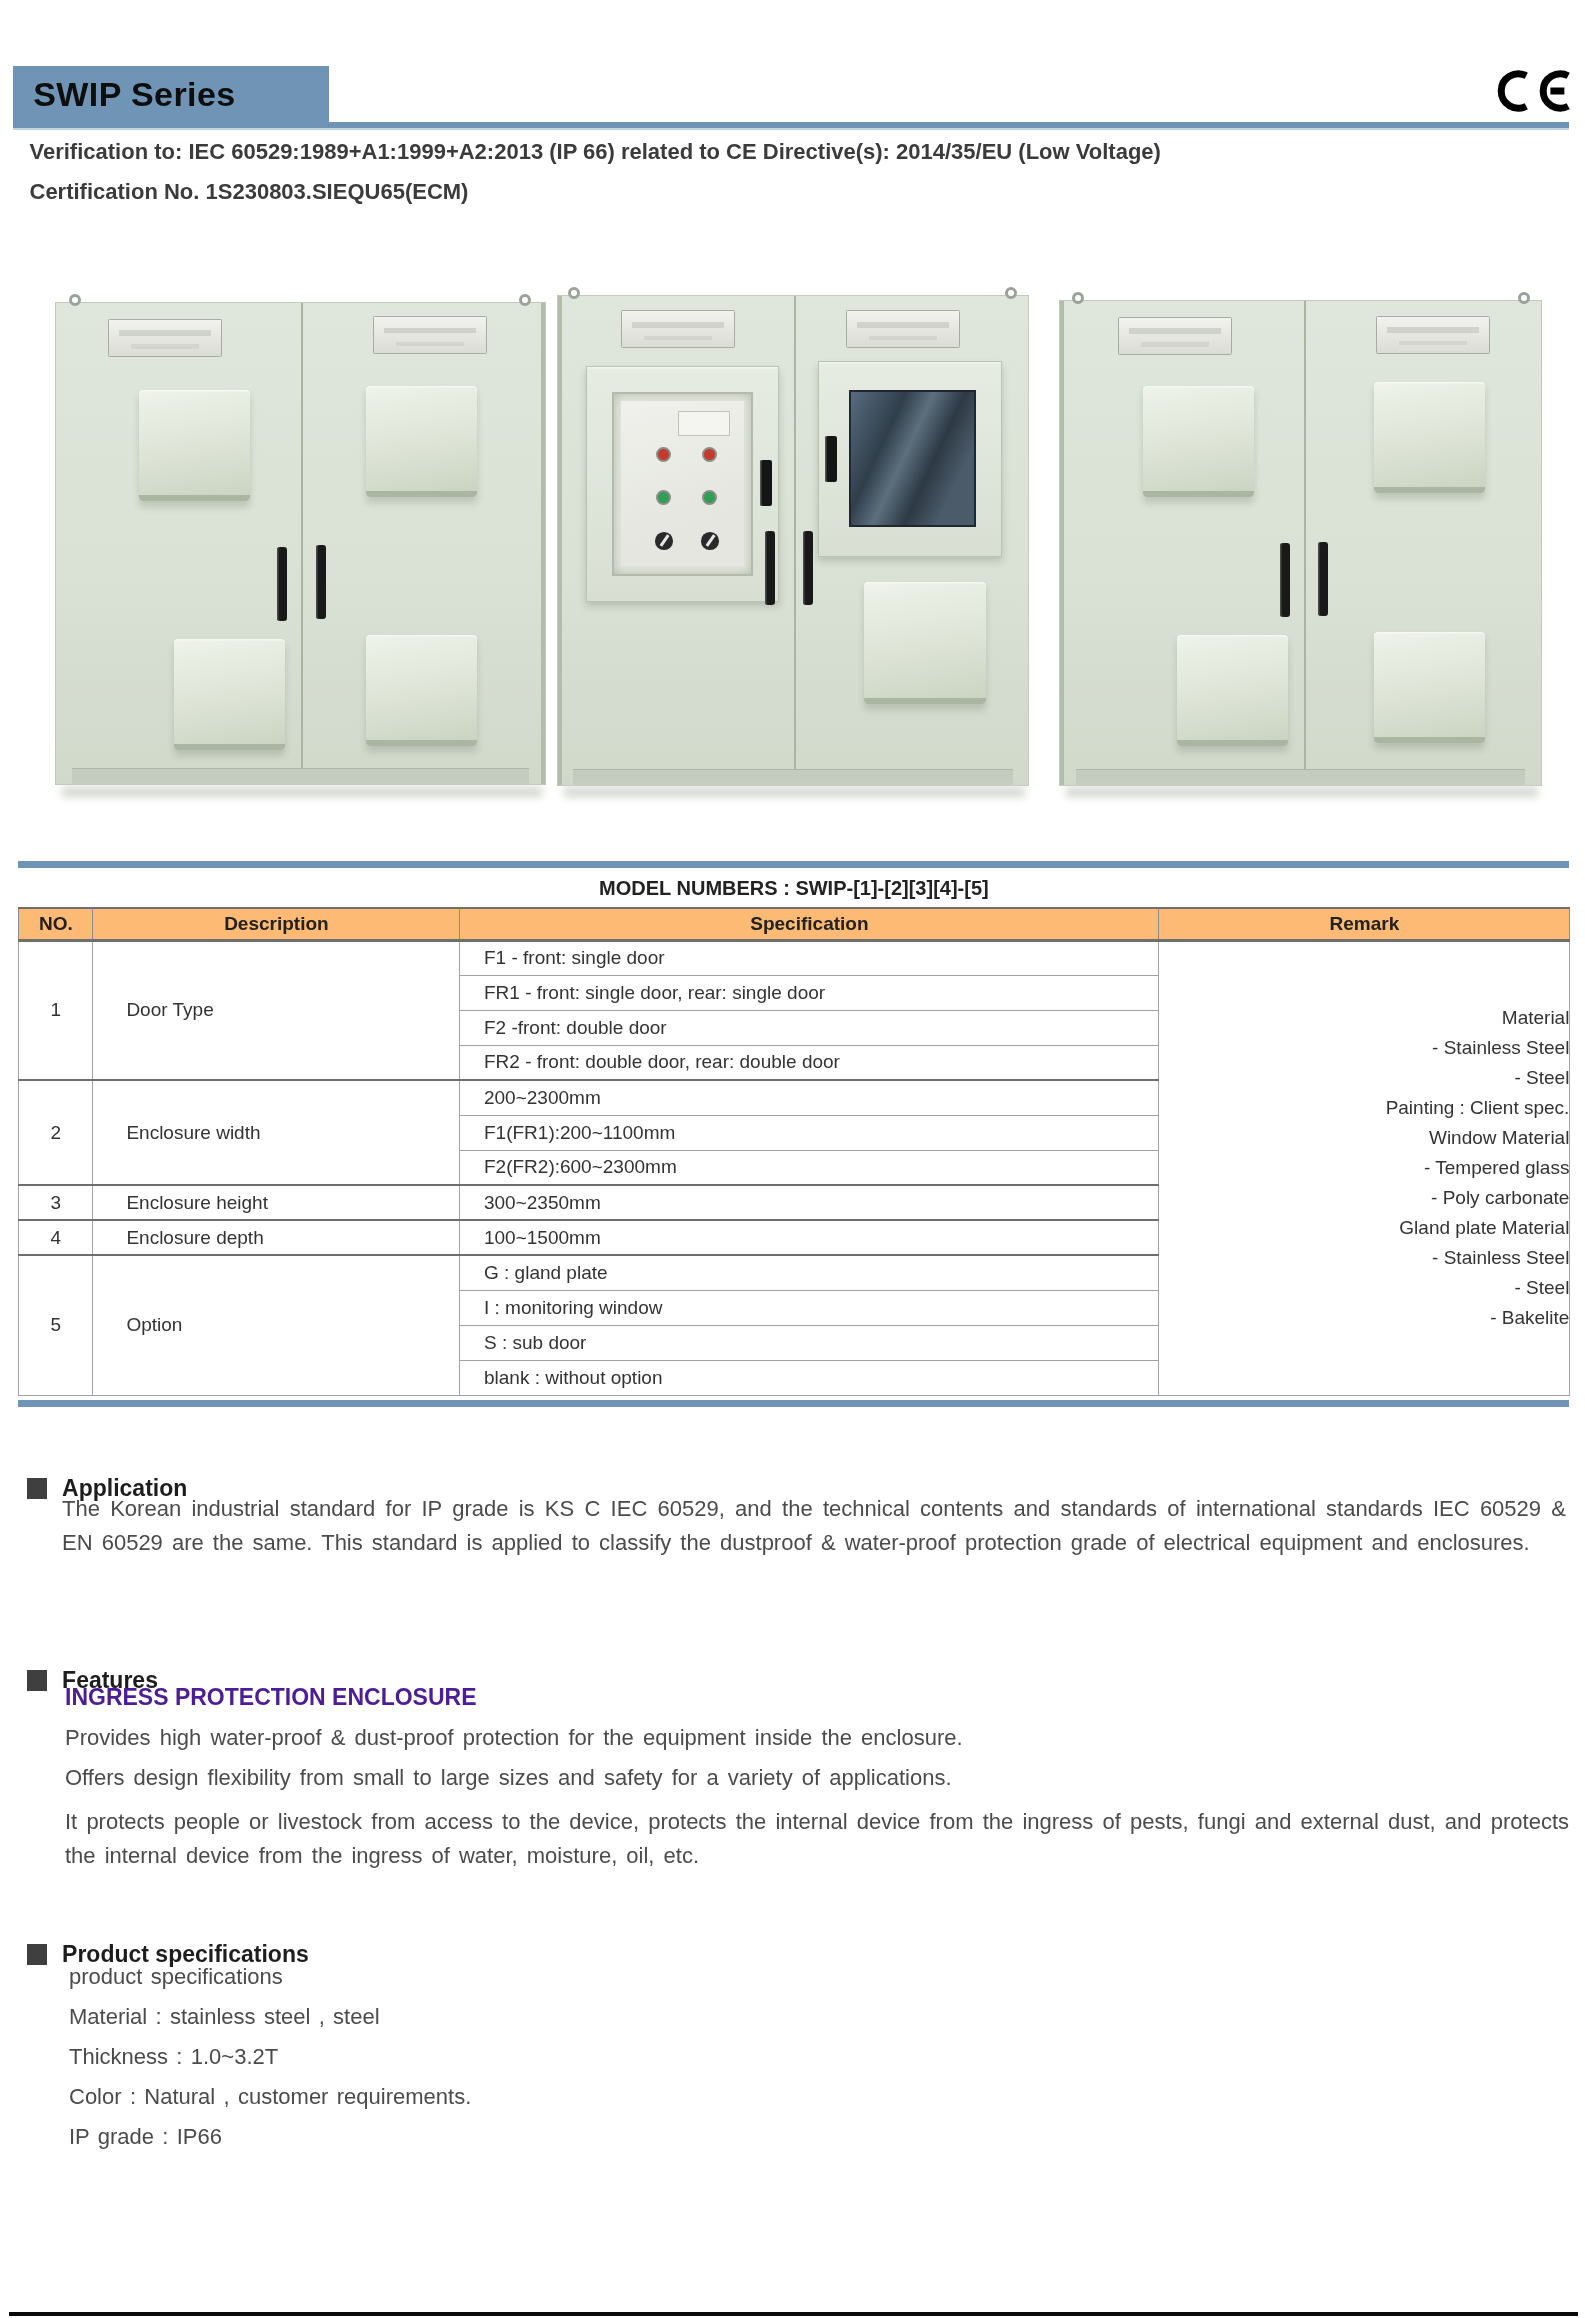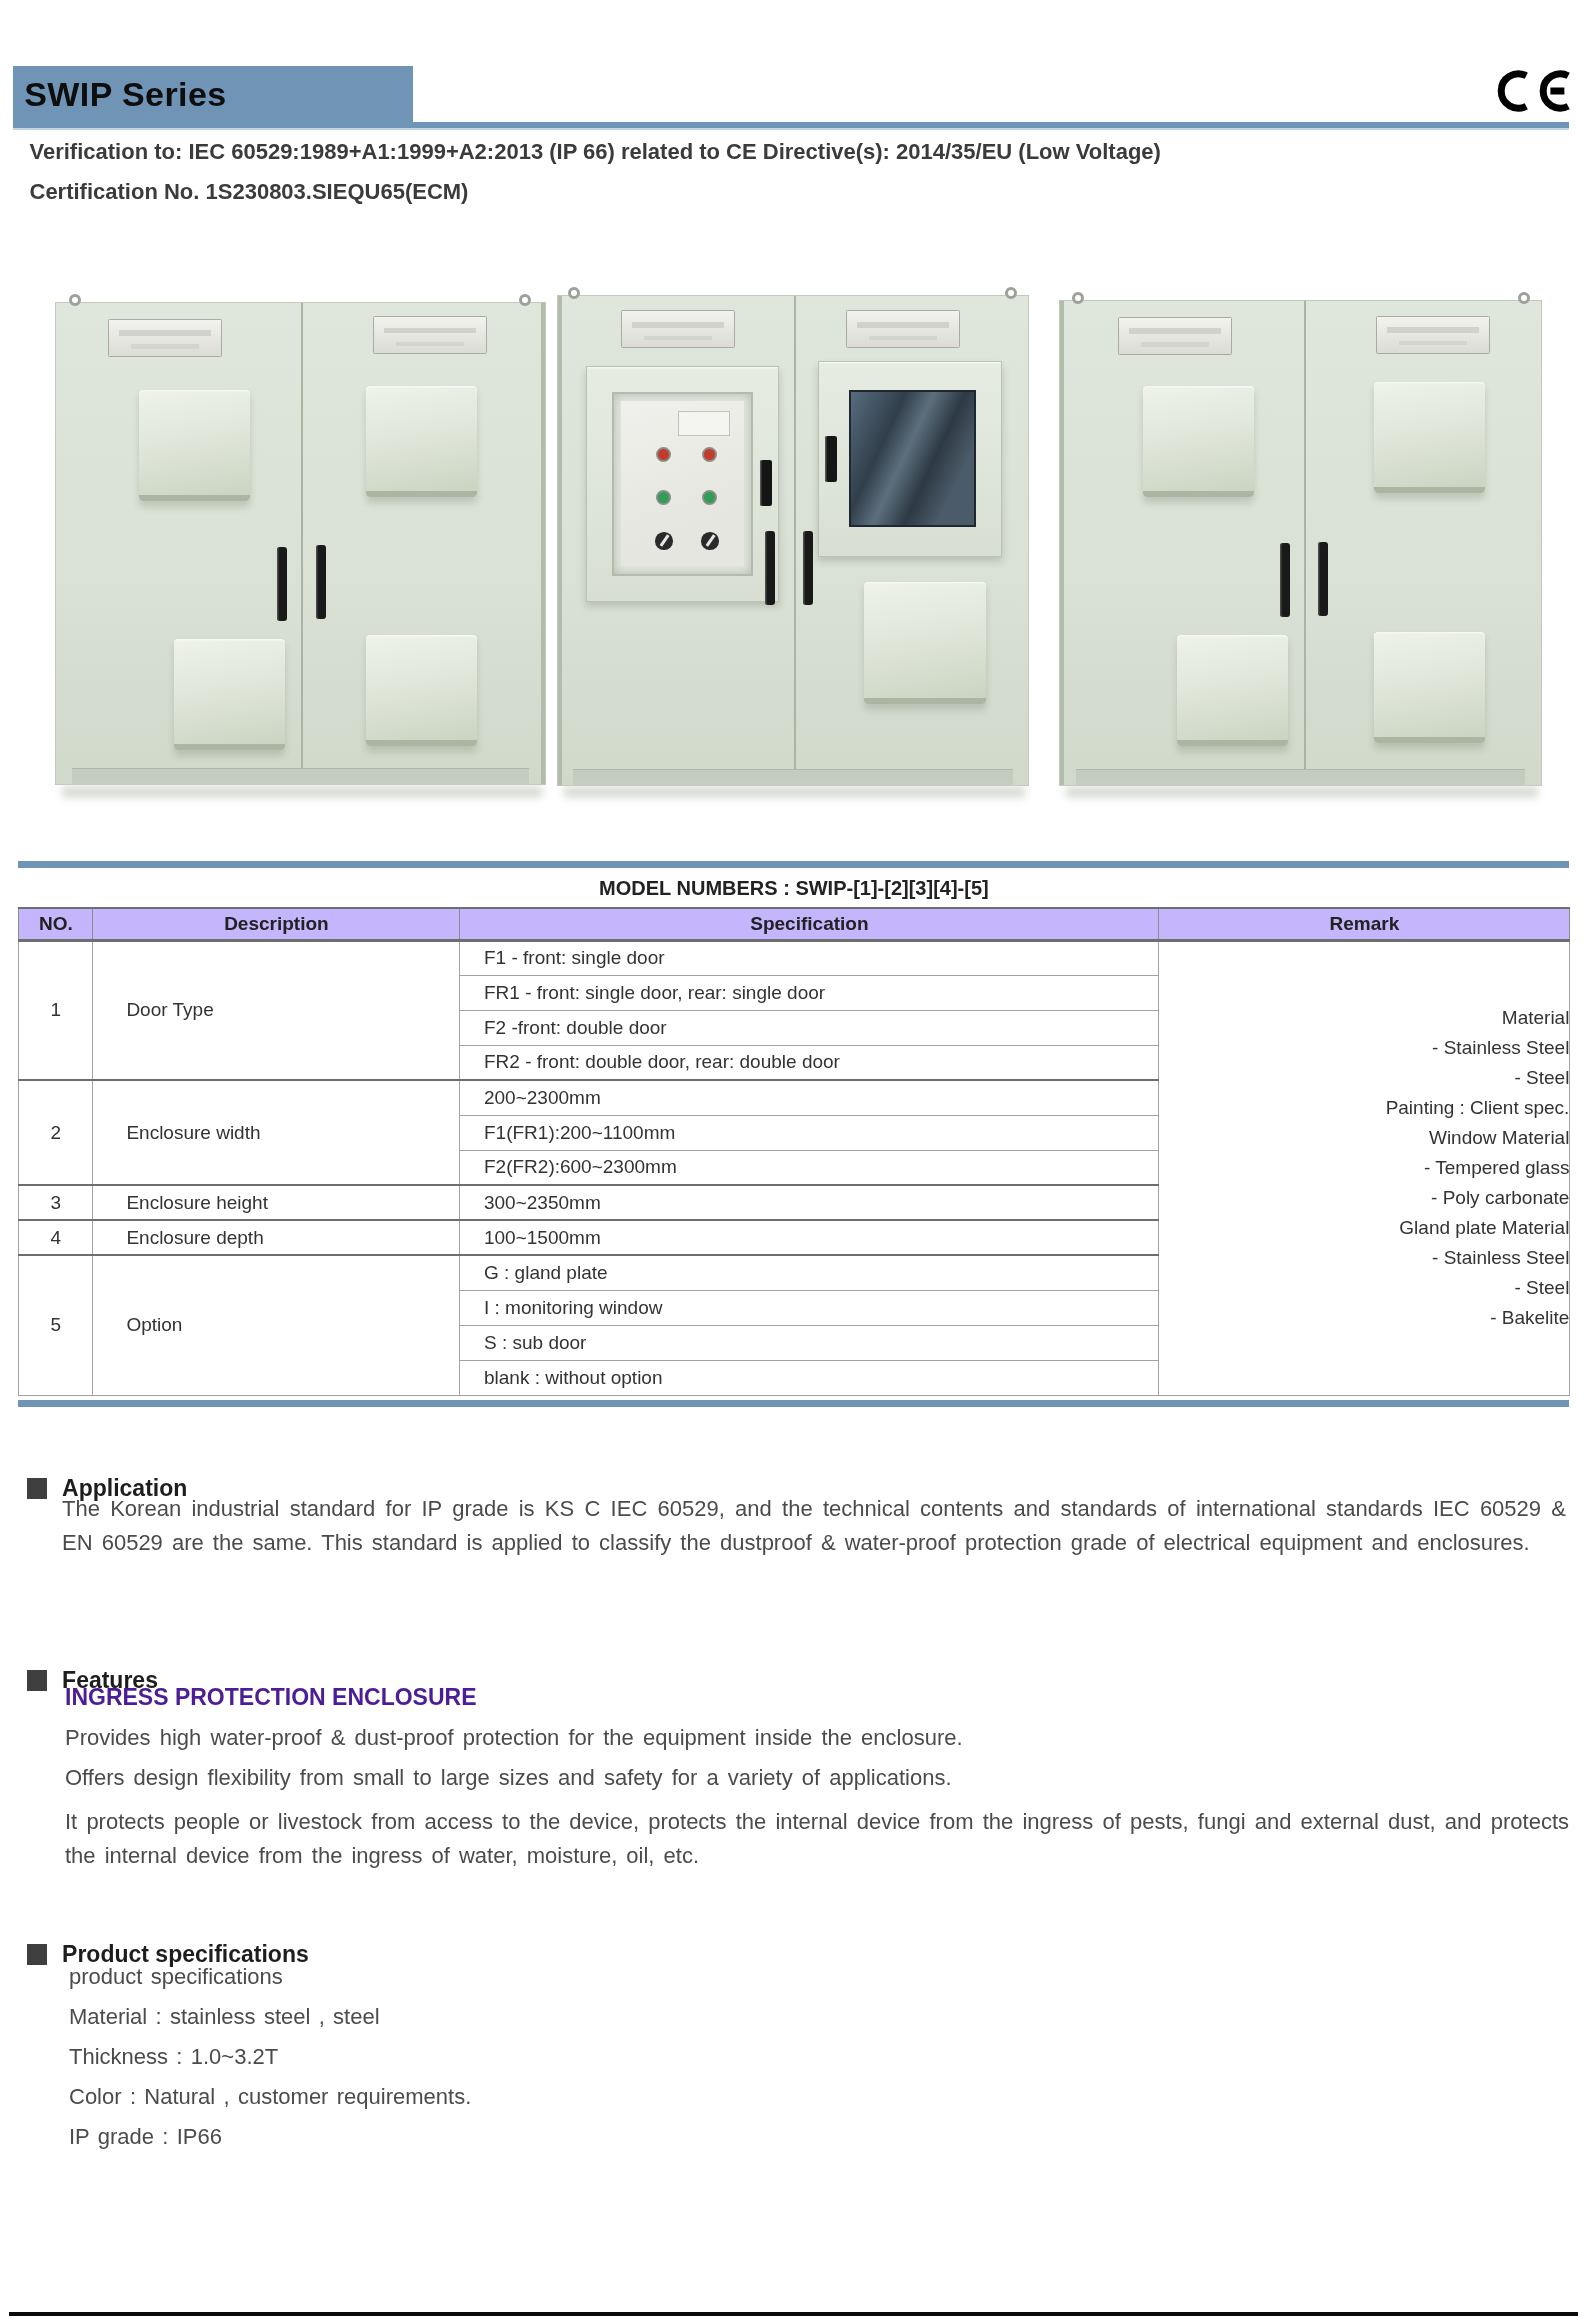--- a/index.html
+++ b/index.html
@@ -1,22 +1,22 @@
 <!DOCTYPE html>
 <html style="font-size:11.8px"><head>
 <meta charset="utf-8">
 <style>
   * { margin:0; padding:0; box-sizing:border-box; }
   html,body { background:#ffffff; }
   body { font-family:"Liberation Sans", sans-serif; }
   .page { position:relative; width:1586px; height:2319px; background:#fff; overflow:hidden; }
 
   
-  .title-box { position:absolute; left:13.3px; top:66px; width:400px; height:56px;
-    background:#6f94b6; display:flex; align-items:center; padding-left:11px; }
+  .title-box { position:absolute; left:13.3px; top:66px; width:316px; height:56px;
+    background:#6f94b6; display:flex; align-items:center; padding-left:20px; }
   .title-box h1 { font-size:34px; font-weight:800; color:#0e0e0e; letter-spacing:0.4px; }
   .header-band { position:absolute; left:13.3px; top:122px; width:1556px; height:8px;
     background:#6f94b6; border-bottom:2.2px solid #c3d5e5; }
   .ce { position:absolute; left:1497px; top:65px; width:75px; height:52px; }
   .verify-line { position:absolute; left:29.5px; top:139px; width:1402px;
     font-size:22px; font-weight:700; color:#3b3b3b; }
   .cert-line { position:absolute; left:29.5px; top:179px; width:1033px;
     font-size:22px; font-weight:700; color:#3b3b3b; }
 
   
@@ -55,21 +55,21 @@
     background-image:linear-gradient(115deg, rgba(120,150,175,.55) 0%, rgba(60,80,100,.2) 30%, rgba(150,175,195,.45) 45%, rgba(40,55,70,.15) 62%, rgba(120,140,160,.4) 80%); }
 
   
   .bluebar { position:absolute; left:18.4px; width:1551px; height:7.4px; background:#6f94b6; }
   .tbl-title { position:absolute; left:18.4px; top:869px; width:1551px; height:38px;
     display:flex; align-items:center; justify-content:center;
     font-size:20px; font-weight:700; color:#222; }
   table.model { position:absolute; left:18.4px; top:907px; width:1551px;
     border-collapse:collapse; table-layout:fixed; font-size:19px; color:#333; }
   table.model th { height:32px; font-size:19px; font-weight:700; color:#222; text-align:center;
-    border:1.5px solid #8c8c8c; border-top:2.2px solid #6e6e6e; border-bottom:3px solid #6e6e6e; background:#c4b5fd; }
+    border:1.5px solid #8c8c8c; border-top:2.2px solid #6e6e6e; border-bottom:3px solid #6e6e6e; background:#fdba74; }
   table.model td { height:35px; border:1.5px solid #a2a2a2; background:#fff; }
   table.model tr.g > td { border-top:2.2px solid #6e6e6e; }
   td.c-no { text-align:center; }
   td.c-desc { padding-left:33px; }
   td.c-spec { padding-left:23.6px; }
   td.c-remark { vertical-align:middle; }
   .rl { padding-left:43px; line-height:30px; color:#333;text-align:right; }
   .rl.ind { padding-left:68px; }
 
   

